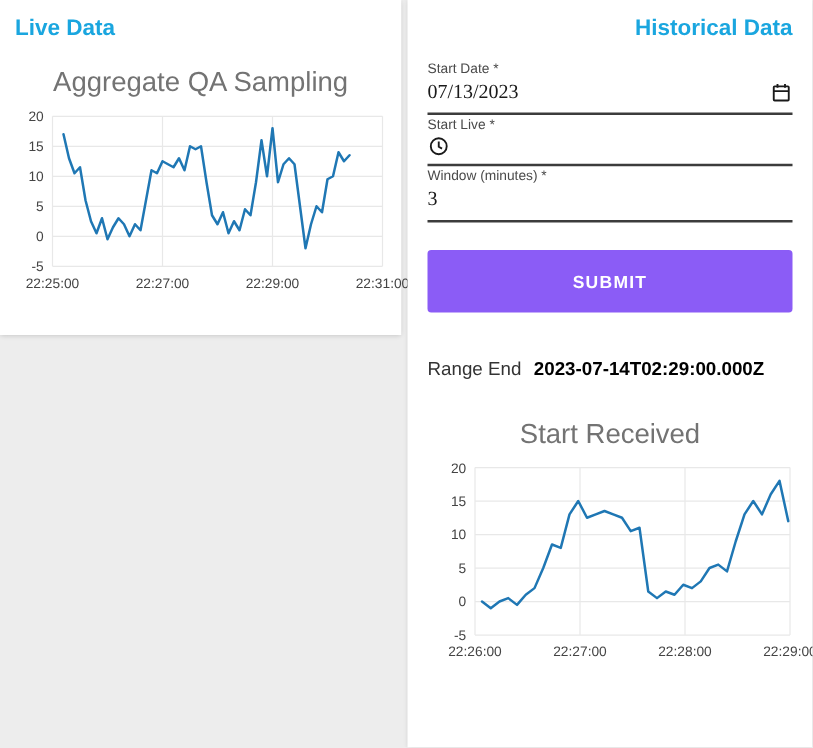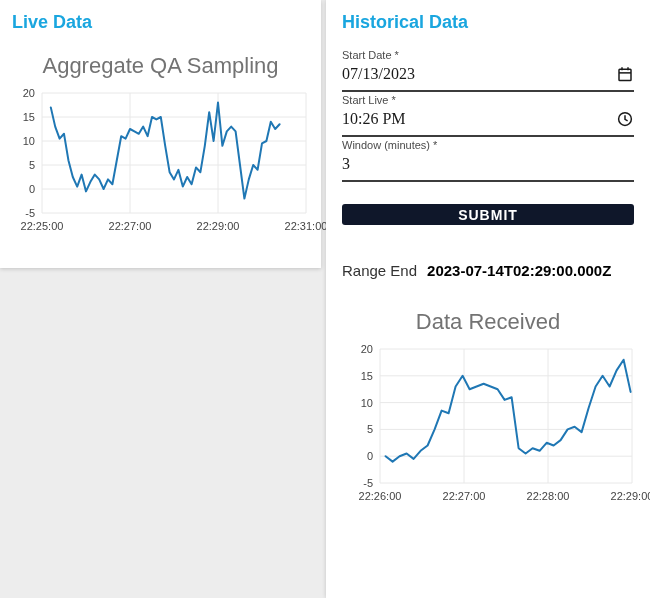--- a/index.html
+++ b/index.html
@@ -34,21 +34,21 @@
   svg.plot { overflow: visible; display: block; margin: 0 auto; }
   svg.plot text.tick { font-family: "Liberation Sans", sans-serif; font-size: 11px; fill: #444; }
 
   
   .right-col {
     width: 324px;
     background: #fff;
     box-shadow: 0 0 4px rgba(0,0,0,.18);
     padding: 12px 16px 10px 16px;
   }
-  .right-col .panel-title { padding-left: 0; margin-bottom: 16px; }
+  .right-col .panel-title { padding-left: 0; margin-bottom: 16px; text-align: right; }
 
   .field { margin-bottom: 2px; }
   .field label {
     display: block;
     font-size: 11px;
     color: #4a4a4a;
     margin-bottom: 2px;
   }
   .field-row {
     display: flex;
@@ -65,24 +65,24 @@
     color: #1a1a1a;
     background: transparent;
     padding: 2px 0;
   }
   .field-icon { width: 18px; height: 18px; cursor: pointer; flex: 0 0 auto; }
   .field-icon svg { width: 18px; height: 18px; display: block; }
 
   .submit-btn {
     width: 100%;
     margin-top: 20px;
-    height: 21px;
+    height: 50px;
     border: none;
     border-radius: 3px;
-    background: #0f172a;
+    background: #8b5cf6;
     color: #ffffff;
     font-family: "Liberation Sans", sans-serif;
     font-size: 14px;
     font-weight: bold;
     letter-spacing: 1px;
     cursor: pointer;
   }
 
   .range-row {
     margin-top: 37px;
@@ -148,21 +148,20 @@
             <line x1="8" y1="3" x2="8" y2="7"></line>
             <line x1="16" y1="3" x2="16" y2="7"></line>
           </svg>
         </span>
       </div>
     </div>
 
     <div class="field">
       <label>Start Live *</label>
       <div class="field-row">
-        <input class="field-input" type="text" value="10:26 PM" style="">
         <span class="field-icon">
           <svg viewBox="0 0 24 24" fill="none" stroke="#1a1a1a" stroke-width="2">
             <circle cx="12" cy="12" r="8.5"></circle>
             <polyline points="12,7 12,12.5 15.5,14.5"></polyline>
           </svg>
         </span>
       </div>
     </div>
 
     <div class="field">
@@ -174,21 +173,21 @@
 
     <button class="submit-btn">SUBMIT</button>
 
     <div class="range-row">
       <span class="range-label">Range End</span>
       <span class="range-value">2023-07-14T02:29:00.000Z</span>
     </div>
 
 
     <div class="right-chart">
-      <div class="chart-title">Data Received</div>
+      <div class="chart-title">Start Received</div>
       <svg id="chart1" class="plot" width="306" height="178">
           <rect x="38" y="8" width="252" height="134" fill="#ffffff"></rect>
           <line x1="38" x2="290" y1="142.0" y2="142.0" stroke="#e8e8e8" stroke-width="1"></line>
           <text class="tick" x="31" y="146" text-anchor="end">-5</text>
           <line x1="38" x2="290" y1="115.2" y2="115.2" stroke="#e8e8e8" stroke-width="1"></line>
           <text class="tick" x="31" y="119.2" text-anchor="end">0</text>
           <line x1="38" x2="290" y1="88.4" y2="88.4" stroke="#e8e8e8" stroke-width="1"></line>
           <text class="tick" x="31" y="92.4" text-anchor="end">5</text>
           <line x1="38" x2="290" y1="61.6" y2="61.6" stroke="#e8e8e8" stroke-width="1"></line>
           <text class="tick" x="31" y="65.6" text-anchor="end">10</text>

